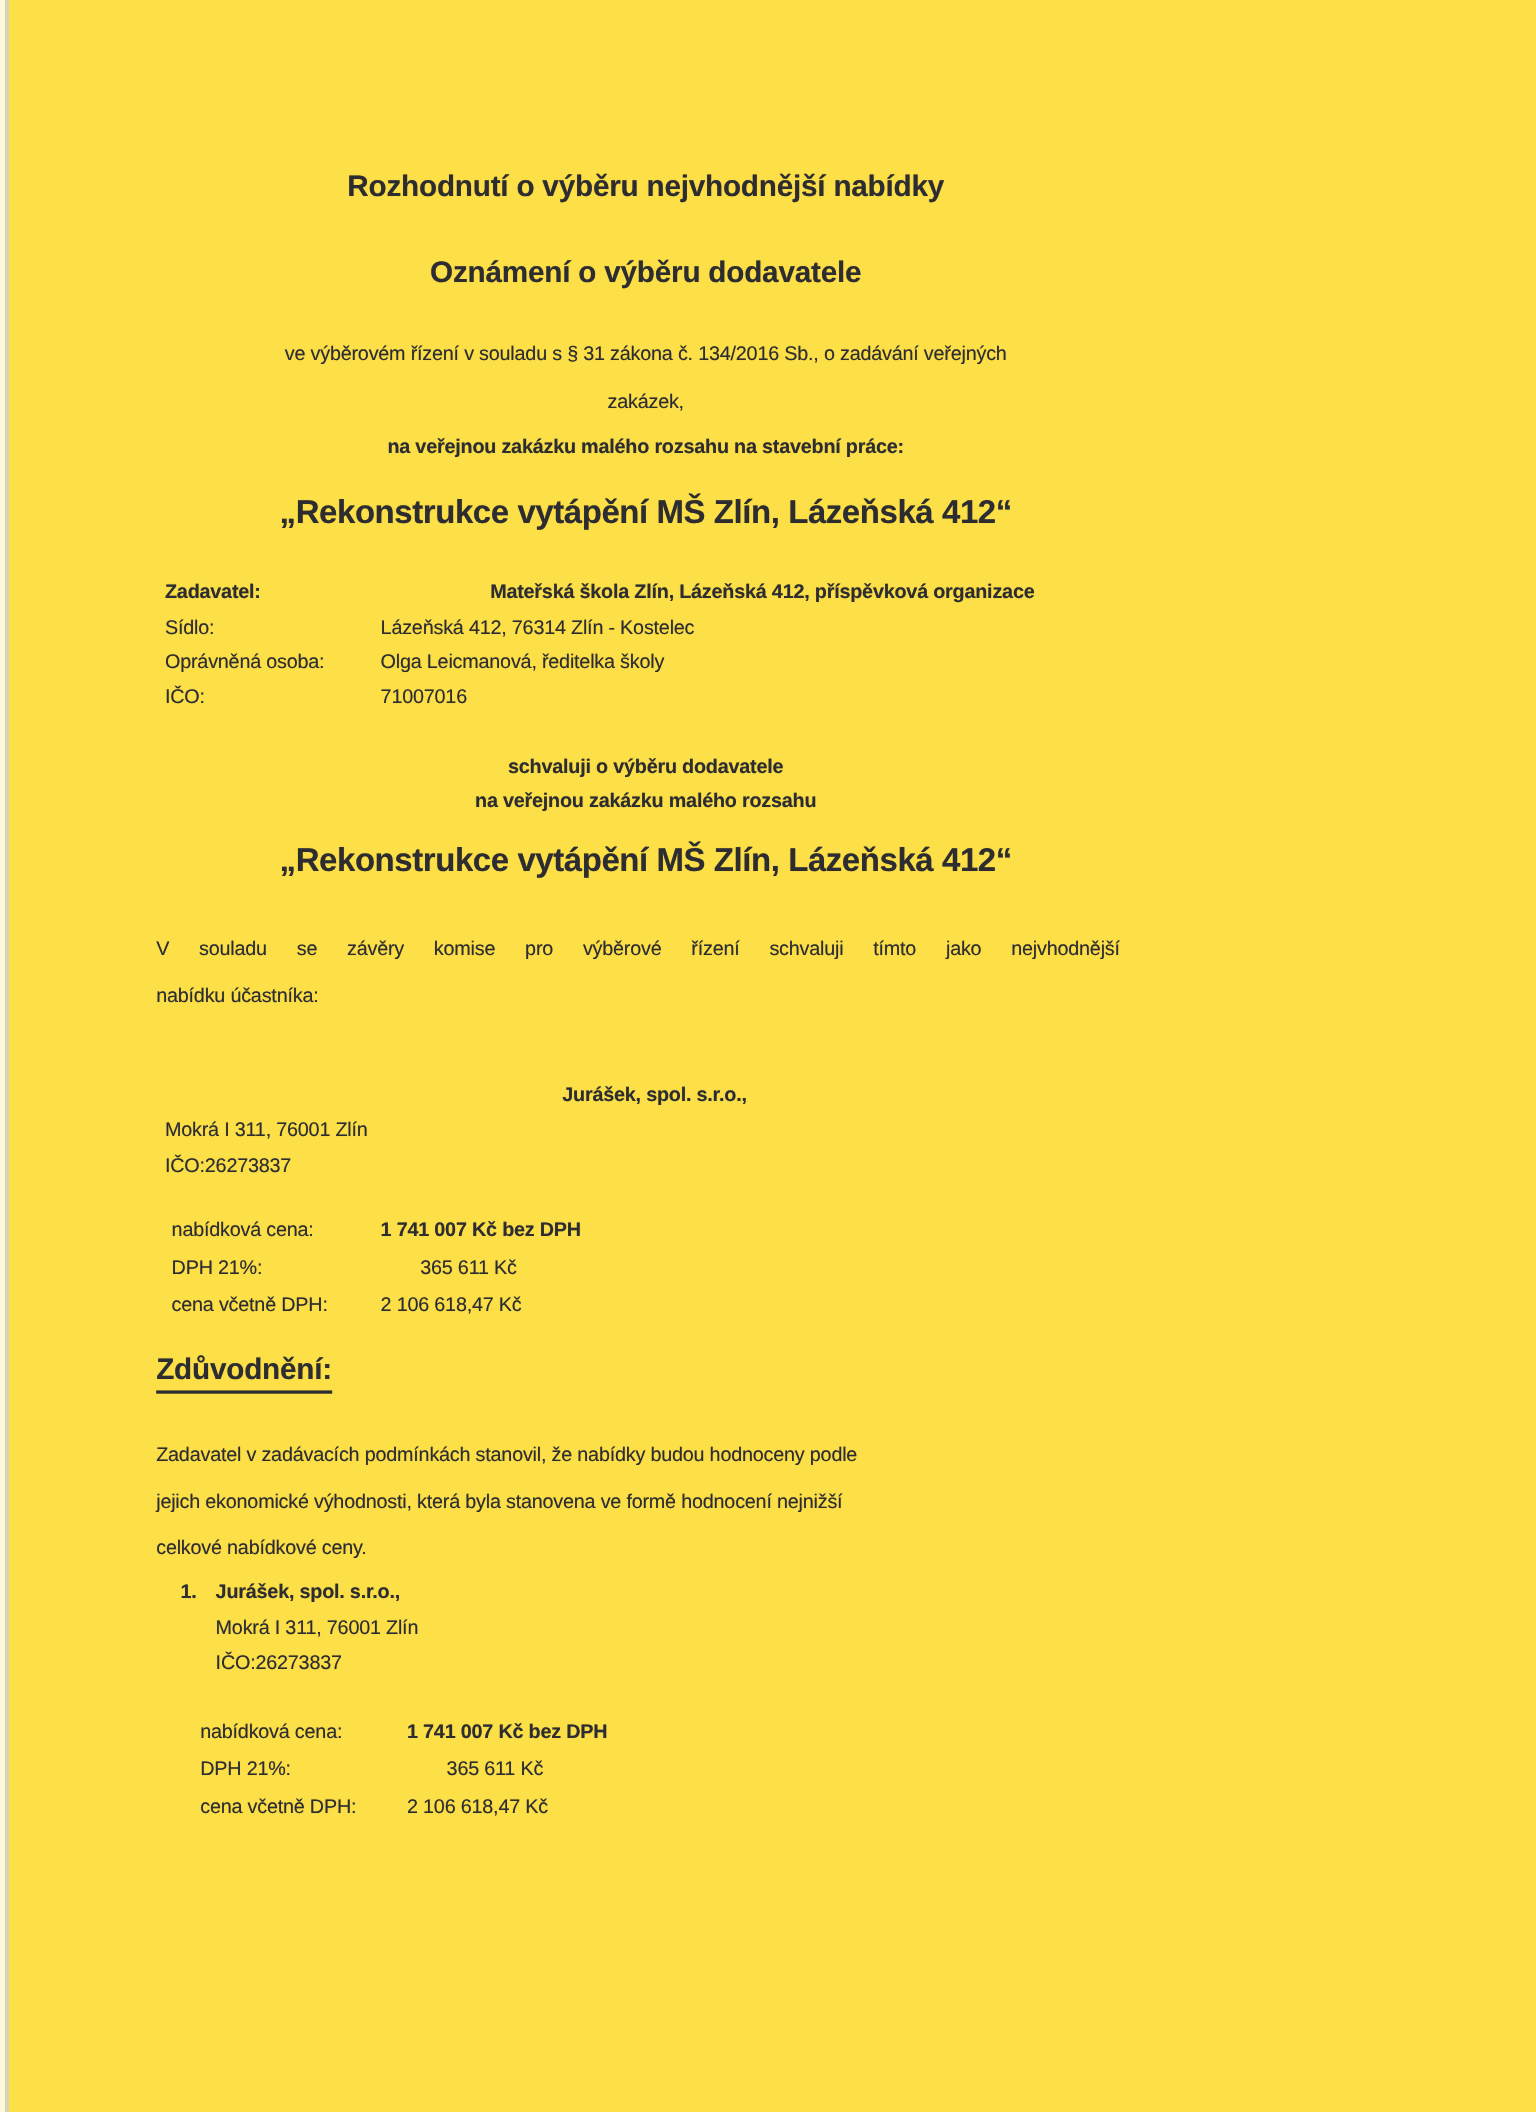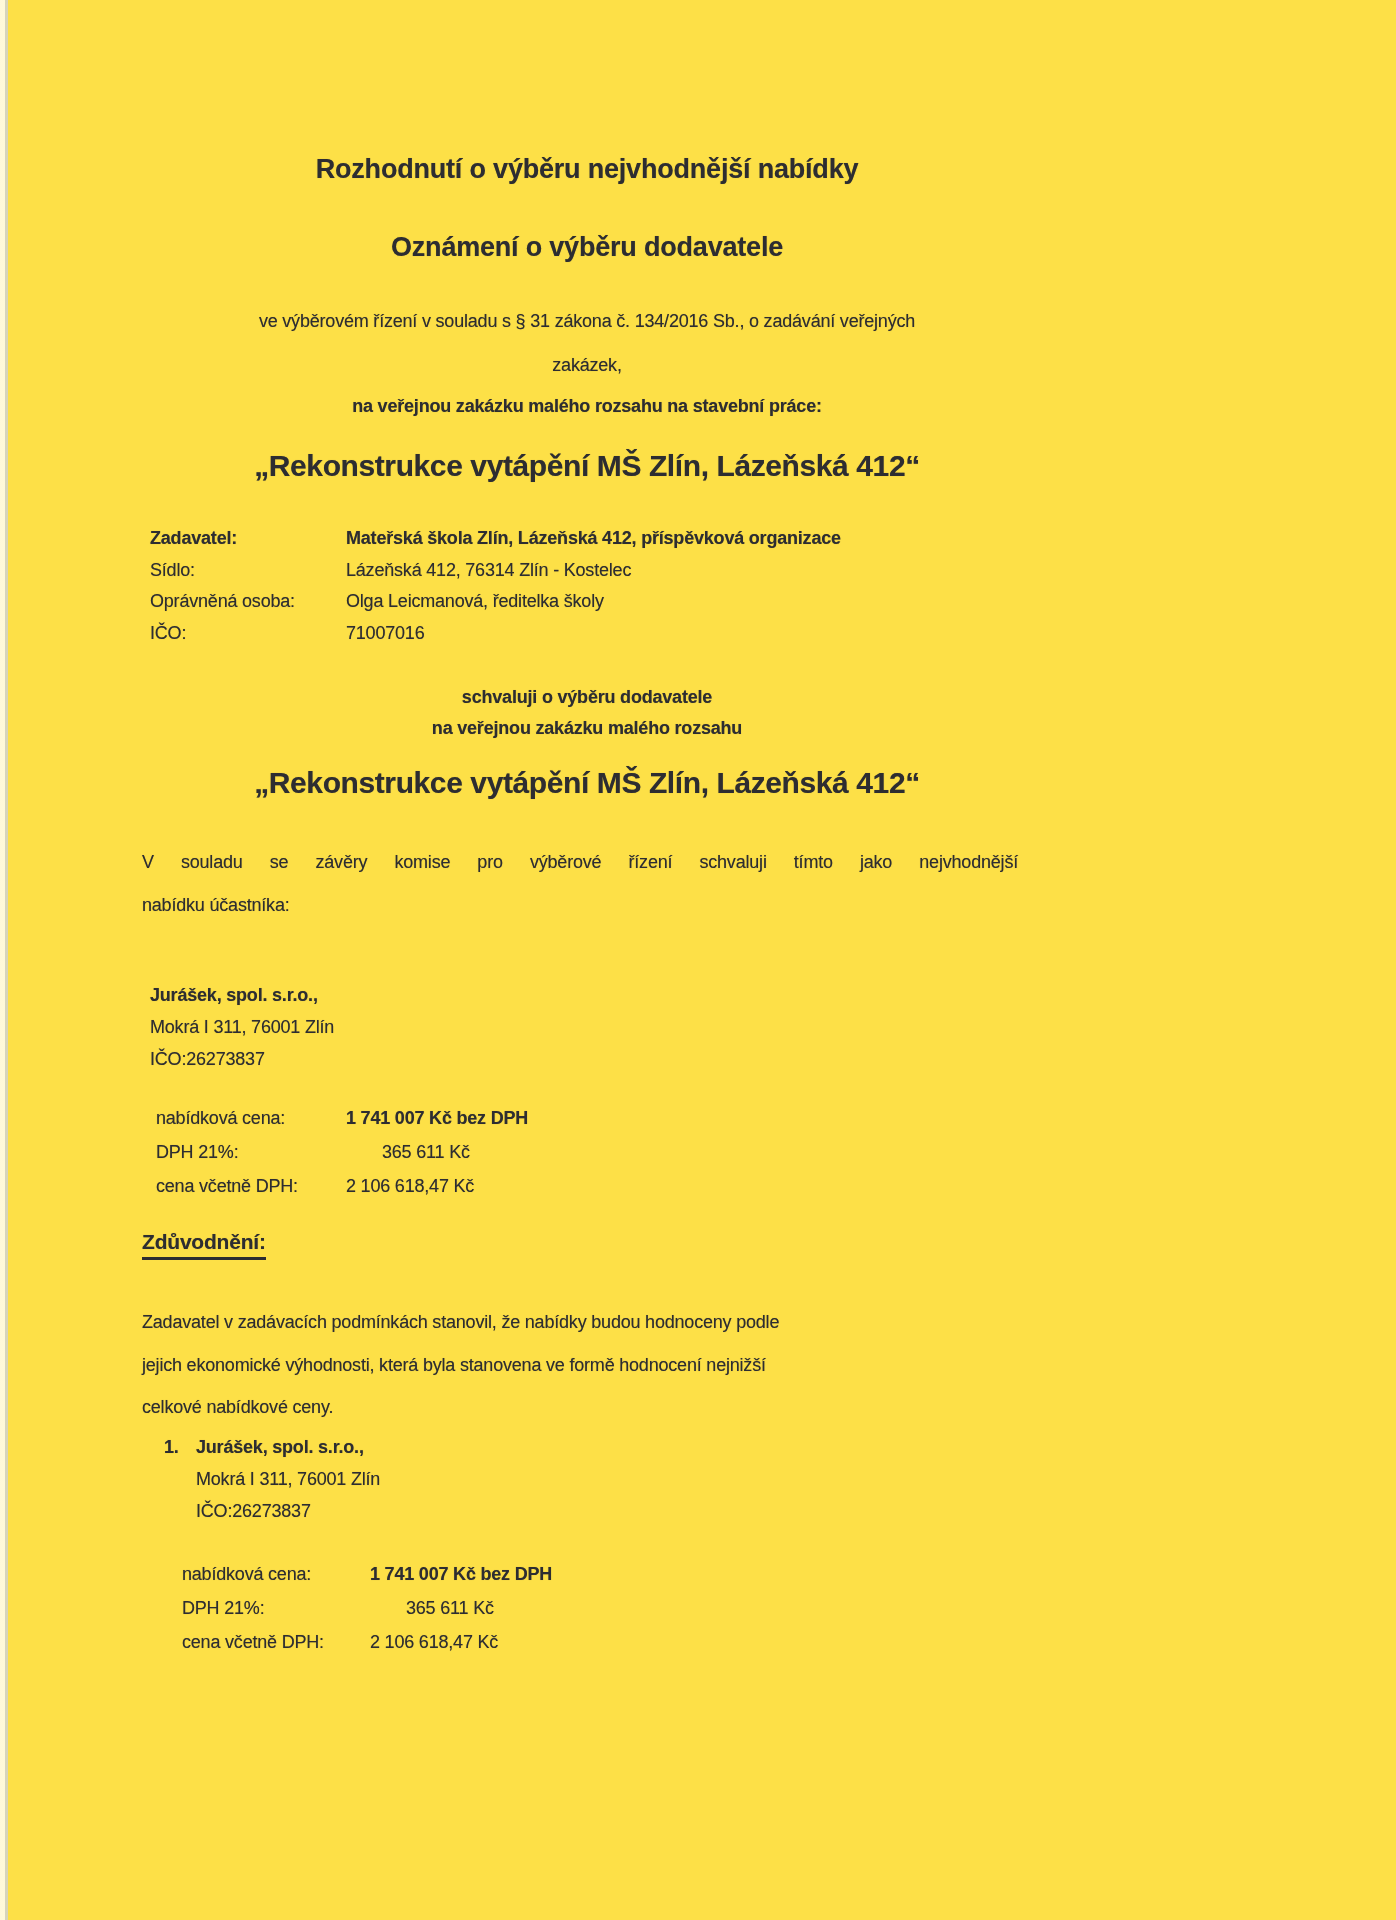--- a/index.html
+++ b/index.html
@@ -19,21 +19,21 @@
   
   .scan-edge{
     position:absolute;left:0;top:0;width:12px;height:100%;
     background:linear-gradient(to right,#ffffff 0 5px,#ccd1d9 5px 8px,rgba(0,0,0,0) 8px);
     opacity:.8;
   }
   .content{position:absolute;left:142px;top:0;width:890px;height:100%;}
   .block{position:absolute;left:0;width:100%;}
   .line{white-space:nowrap;}
   .center{text-align:center;}
-  .bold{font-weight:bold;}
+  .bold{font-weight:bold;text-align:center;}
   
   .txt, .block{
     font-size:18px;
     letter-spacing:-0.2px;
     color:#2d2d31;
     text-shadow:0 0 0.7px rgba(45,45,50,.45);
   }
 
   .t1{top:154px;font-size:27px;font-weight:bold;}
   .t2{top:232px;font-size:27px;font-weight:bold;}
@@ -59,21 +59,21 @@
   .prices{line-height:34px;}
   .prices .row{display:grid;grid-template-columns:190px auto;}
   .prices .lbl{white-space:nowrap;}
   .prices .val{white-space:nowrap;}
   .prices .val.vbold{font-weight:bold;}
   .prices .val.vindent{padding-left:36px;}
   .price1{top:1101px;left:14px;}
   .price2{top:1557px;left:40px;}
   .price2 .row{grid-template-columns:188px auto;}
 
-  .zhead{top:1230px;font-size:21px;font-weight:bold;}
+  .zhead{top:1230px;font-size:27px;font-weight:bold;}
   .zhead .underlined{display:inline-block;border-bottom:3px solid #2d2d31;padding-bottom:3px;}
 
   .zpara{top:1301px;line-height:42.5px;}
 
   .rank{top:1431px;line-height:32px;}
   .rank .numline{display:flex;}
   .rank .num{width:32px;margin-left:22px;font-weight:bold;}
   .rank .name{font-weight:bold;}
   .rank .indent{margin-left:54px;}
 </style>

